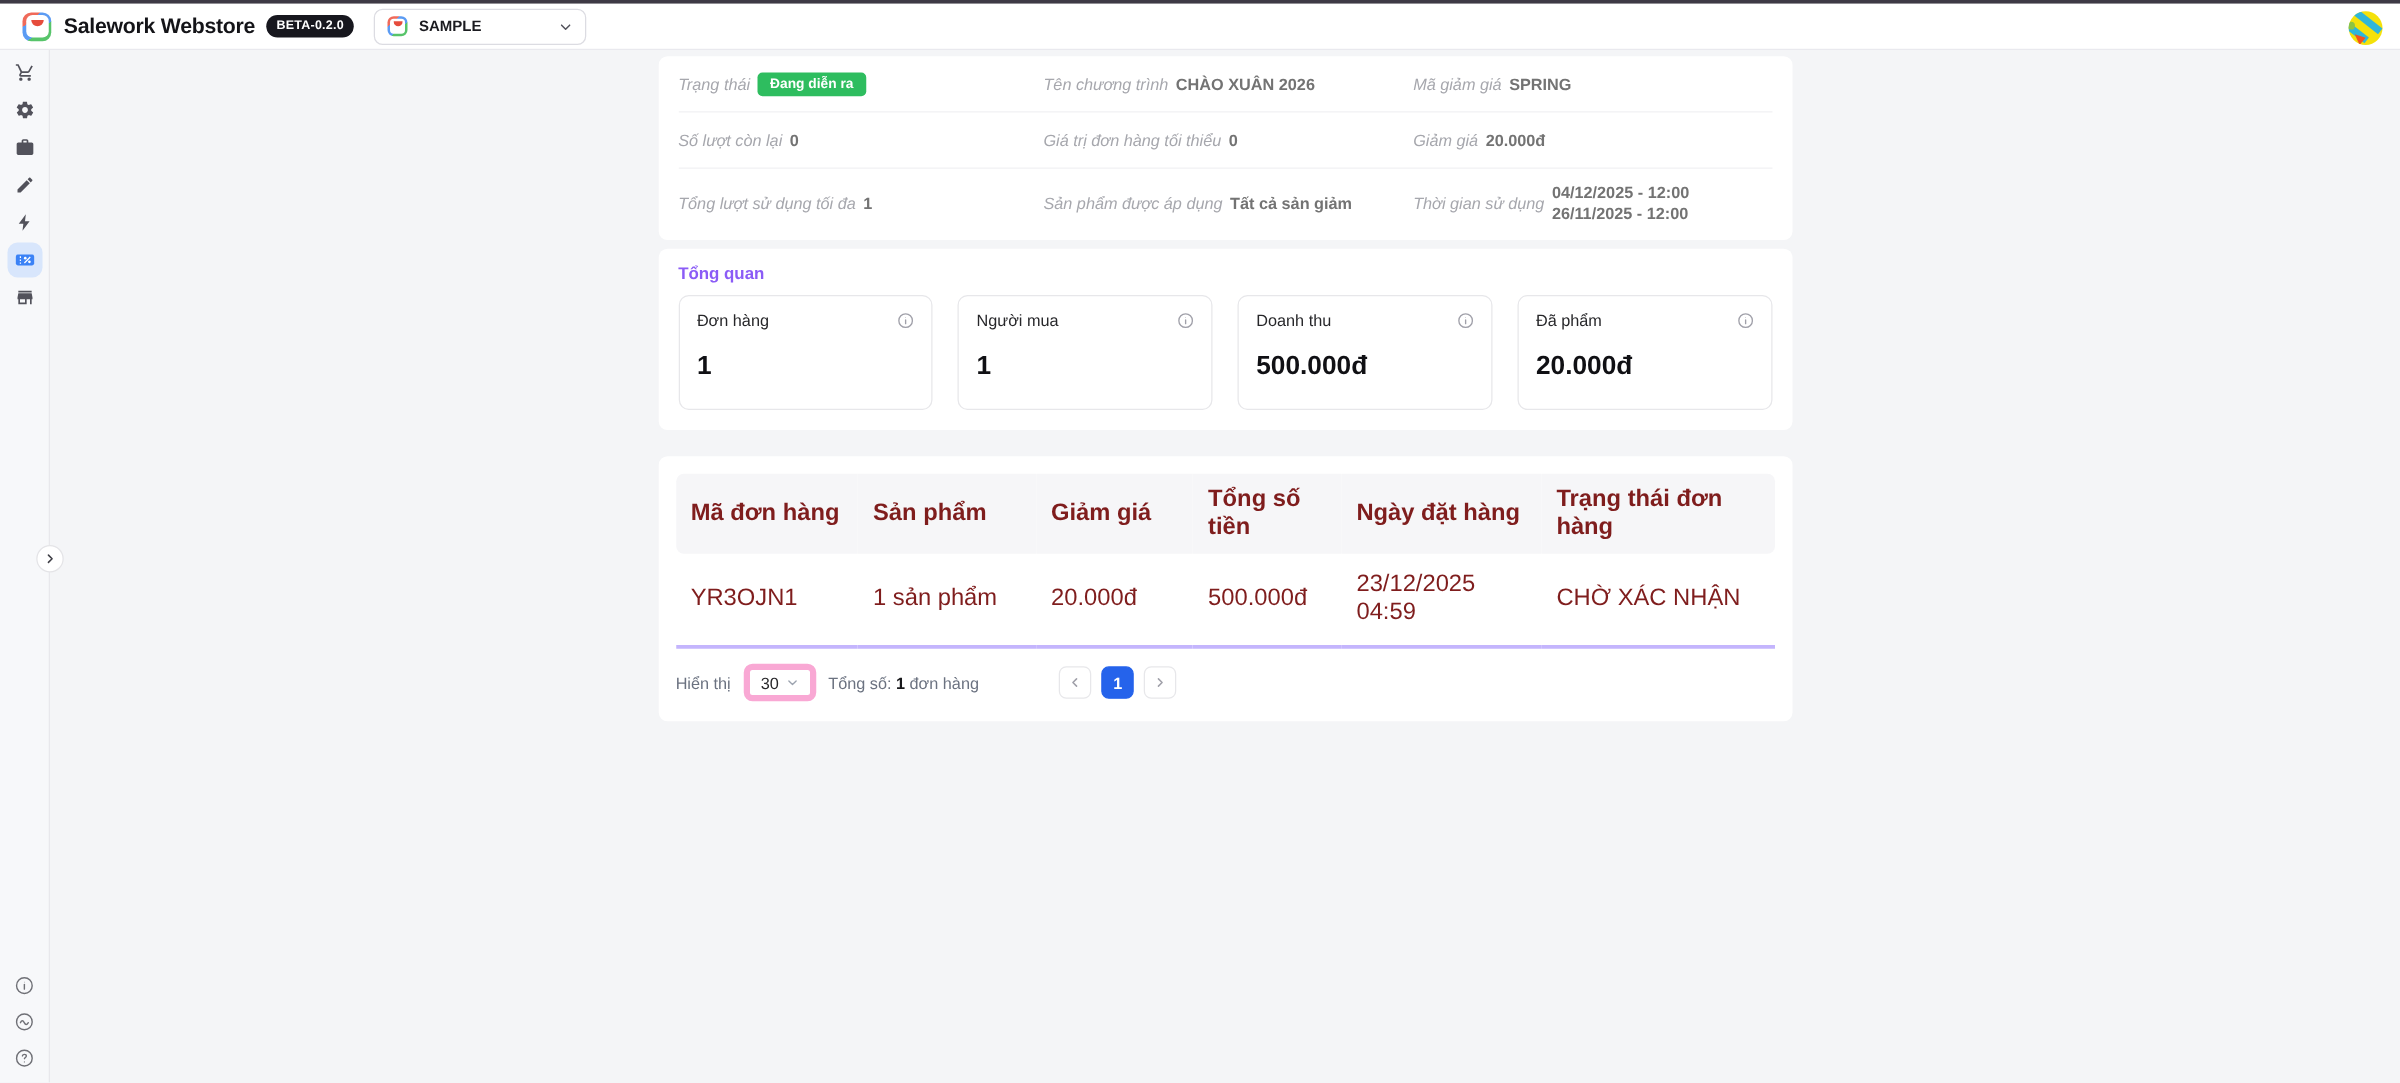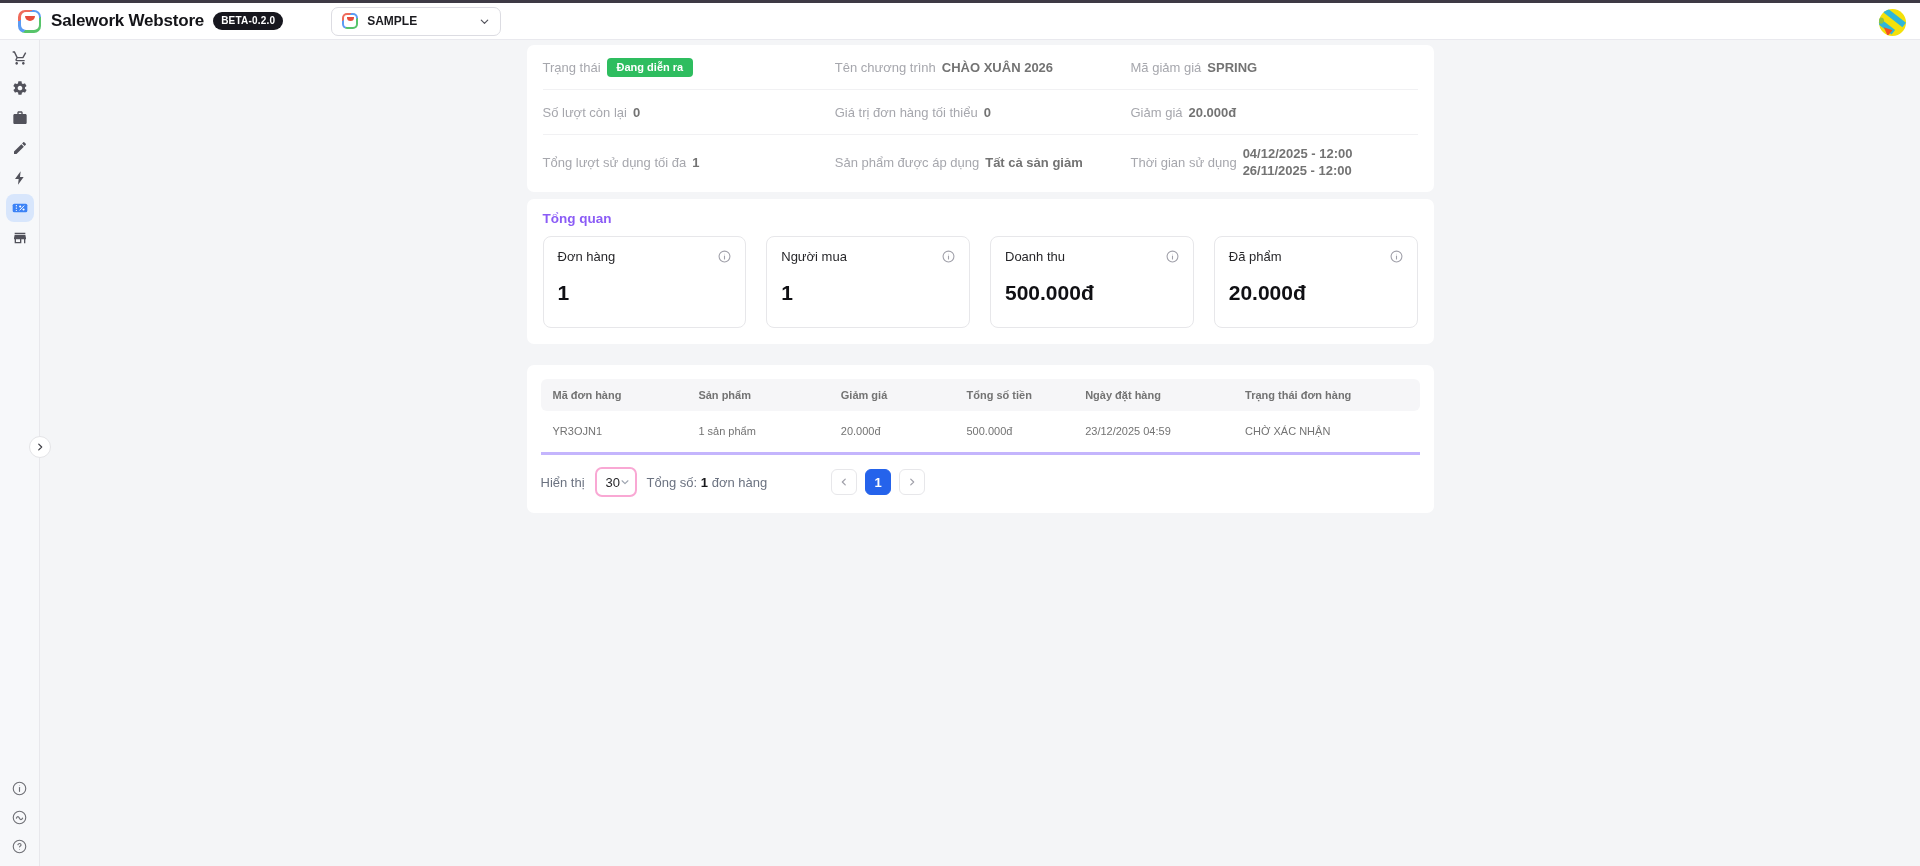--- a/index.html
+++ b/index.html
@@ -12,21 +12,21 @@
   
   .app-header { height:37px; background:#fff; border-bottom:1px solid #e9e9ee; display:flex; align-items:center; padding:0 16px 0 18px; position:relative; z-index:5; }
   .brand-logo { width:23px; height:23px; border-radius:7px; background:linear-gradient(140deg,#ef6a5a 0%,#ef6a5a 28%,#5b9bf3 28%,#5b9bf3 62%,#57c46a 62%); position:relative; flex:0 0 auto; }
   .brand-logo::before { content:""; position:absolute; inset:2.5px; background:#fff; border-radius:5px; }
   .brand-logo::after { content:""; position:absolute; top:6px; left:6.5px; width:10px; height:5.5px; background:#e64c3c; border-radius:0 0 9px 9px; }
   .mini-logo { width:16px; height:16px; border-radius:5px; background:linear-gradient(140deg,#ef6a5a 0%,#ef6a5a 28%,#5b9bf3 28%,#5b9bf3 62%,#57c46a 62%); position:relative; flex:0 0 auto; }
   .mini-logo::before { content:""; position:absolute; inset:2px; background:#fff; border-radius:3px; }
   .mini-logo::after { content:""; position:absolute; top:4px; left:4.5px; width:7px; height:4px; background:#e64c3c; border-radius:0 0 7px 7px; }
   .app-title { font-size:17px; font-weight:700; color:#141418; margin-left:10px; letter-spacing:-0.2px; }
   .beta-badge { margin-left:9px; background:#17171e; color:#fff; font-size:10px; font-weight:700; padding:3px 8px 4px; border-radius:10px; letter-spacing:0.2px; }
-  .store-selector { margin-left:48px; width:170px; height:29px; border:1px solid #dcdce2; border-radius:7px; display:flex; align-items:center; gap:9px; padding:0 10px; background:#fff; cursor:pointer; }
+  .store-selector { margin-left:16px; width:170px; height:29px; border:1px solid #dcdce2; border-radius:7px; display:flex; align-items:center; gap:9px; padding:0 10px; background:#fff; cursor:pointer; }
   .store-name { font-size:12px; font-weight:700; color:#1b1b20; }
   .chev { margin-left:auto; display:flex; align-items:center; color:#52525b; }
   .chat-widget { position:absolute; right:13px; top:5px; width:29px; height:29px; cursor:pointer; }
 
   
   .sidebar { position:absolute; left:0; top:40px; bottom:0; width:40px; background:#f7f8fa; border-right:1px solid #e8e8ec; display:flex; flex-direction:column; align-items:center; padding-top:3px; z-index:4; }
   .side-item { width:30px; height:30px; display:flex; align-items:center; justify-content:center; color:#52525b; cursor:pointer; }
   .side-item svg { width:16px; height:16px; }
   .active-pill { width:28px; height:28px; background:#d8e6fc; border-radius:8px; display:flex; align-items:center; justify-content:center; }
   .sidebar-footer { margin-top:auto; padding-bottom:5px; display:flex; flex-direction:column; align-items:center; }
@@ -36,43 +36,43 @@
   
   .main { position:absolute; left:40px; top:40px; right:0; bottom:0; }
   .container { width:907px; margin:5px auto 0; }
   .card { background:#fff; border-radius:7px; }
 
   
   .card.info { padding:0 16px; margin-bottom:7px; }
   .info-row { display:grid; grid-template-columns:33.4% 33.8% 32.8%; padding:12px 0; border-bottom:1px solid #f1f1f3; align-items:center; }
   .info-row:last-child { border-bottom:none; padding:10px 0 13px; }
   .info-cell { display:flex; align-items:center; gap:6px; font-size:13px; min-height:20px; }
-  .lbl { color:#a6a7ad; white-space:nowrap; }
+  .lbl { color:#a6a7ad; white-space:nowrap;font-style:italic; }
   .val { color:#737373; font-weight:600; }
   .status-badge { background:#2ebd5f; color:#fff; font-size:11px; font-weight:700; padding:3.5px 10px; border-radius:4px; }
   .time-col { display:flex; flex-direction:column; line-height:17px; }
 
   
   .card.overview { padding:12px 16px 16px; margin-bottom:21px; }
   .ov-title { font-size:13.5px; font-weight:700; color:#8b5cf6; margin-bottom:10px; }
   .stats { display:flex; gap:20px; }
   .stat { flex:1; border:1px solid #e7e7ea; border-radius:8px; padding:12px 14px; height:92px; }
   .stat-head { display:flex; justify-content:space-between; align-items:center; font-size:13px; color:#27272a; }
   .stat-value { font-size:21px; font-weight:700; color:#101014; margin-top:17px; }
   .info-ic { color:#a1a1aa; display:flex; cursor:pointer; }
 
   
   .card.orders { padding:14px 14px 16px; }
-  table { width:100%; border-collapse:collapse; font-size:11px; color:#737373; table-layout:fixed; }
+  table { width:100%; border-collapse:collapse; font-size:19px; color:#7f1d1d; table-layout:fixed; }
   thead th { background:#f6f6f8; text-align:left; font-weight:600; padding:10px 12px; }
   thead th:first-child { border-radius:6px 0 0 6px; }
   thead th:last-child { border-radius:0 6px 6px 0; }
   tbody td { padding:14px 12px 15px; border-bottom:3px solid #c4b5fd; }
   .table-footer { display:flex; align-items:center; margin-top:12px; font-size:13px; color:#6b7280; gap:10px; }
-  .page-size-select { width:42px; height:30px; border:2px solid #f9a8d4; border-radius:7px; display:flex; align-items:center; padding:0 9px; color:#27272a; background:#fff; cursor:pointer; }
+  .page-size-select { width:58px; height:30px; border:5px solid #f9a8d4; border-radius:7px; display:flex; align-items:center; padding:0 9px; color:#27272a; background:#fff; cursor:pointer; }
   .total-text .bold { color:#18181b; font-weight:700; }
   .pager { display:flex; gap:8px; margin-left:54px; align-items:center; }
   .page-btn { width:26px; height:26px; border:1px solid #e7e7ea; border-radius:6px; background:#fff; display:flex; align-items:center; justify-content:center; color:#a1a1aa; cursor:pointer; font-size:13px; }
   .page-btn.active { background:#2563eb; border-color:#2563eb; color:#fff; font-weight:600; }
 </style>
 </head>
 <body>
 
 <div class="top-strip"></div>
 

